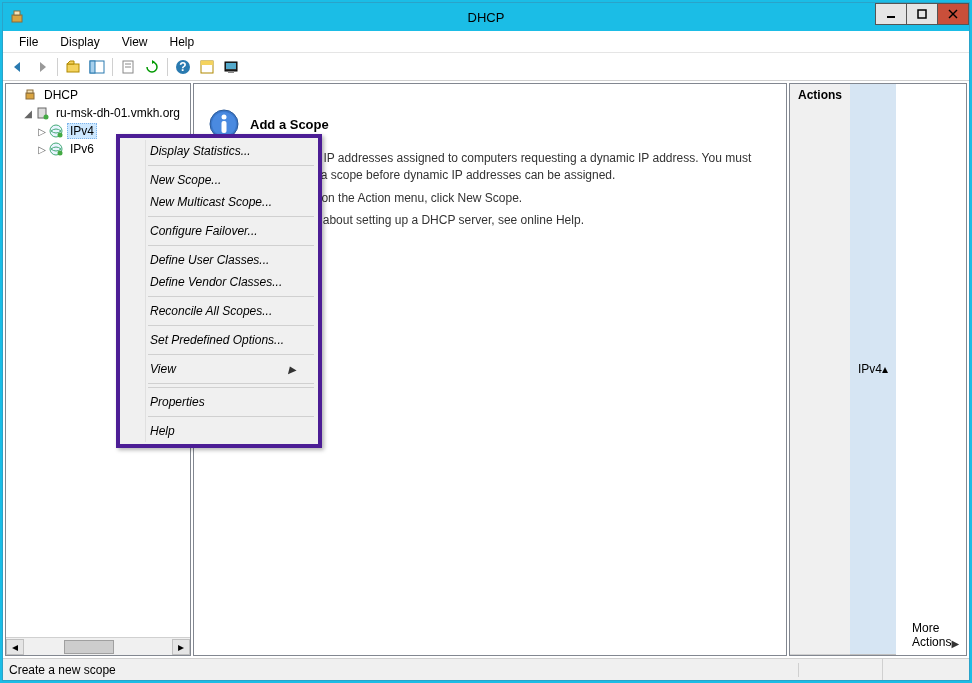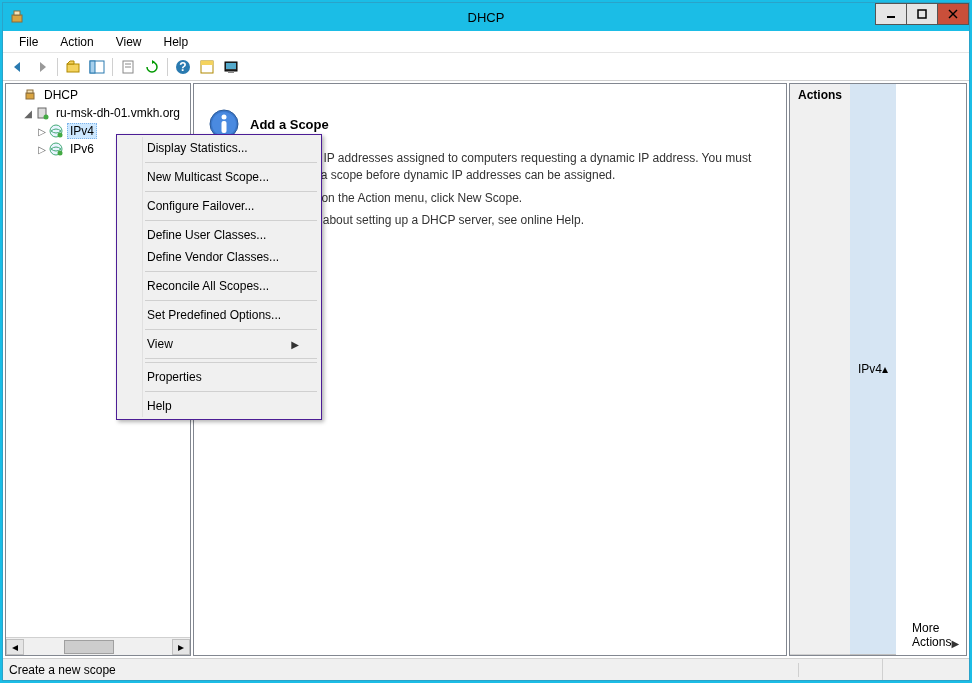--- a/index.html
+++ b/index.html
@@ -35,21 +35,21 @@
 .center-title { font-weight: bold; font-size: 13px; }
 .center-body p { margin: 6px 0; color: #333; line-height: 1.4; }
 .actions-panel { width: 178px; border: 1px solid #828790; margin: 2px; background: #fff; display: flex; flex-direction: row; }
 .actions-header { background: #f0f0f0; padding: 4px 8px; font-weight: bold; border-bottom: 1px solid #d0d0d0; }
 .actions-section { background: #d6e5f3; padding: 4px 8px; display: flex; justify-content: space-between; align-items: center; border-bottom: 1px solid #c0c0c0; }
 .actions-row { padding: 6px 16px; display: flex; justify-content: space-between; align-items: flex-end; }
 .statusbar { height: 22px; border-top: 1px solid #d0d0d0; background: #f0f0f0; display: flex; align-items: center; padding: 0 6px; font-size: 12px; }
 .statusbar .cell { border-right: 1px solid #d0d0d0; padding-right: 10px; margin-right:4px; flex:1;}
 .status-cell2 { width: 80px; border-right:1px solid #d0d0d0; height:100%;}
 .status-cell3 { width: 80px; height:100%;}
-.context-menu { position: absolute; top: 134px; left: 116px; width: 206px; background: #f0f0f0; border: 1px solid #4c1d95; box-shadow: 2px 2px 4px rgba(0,0,0,.3); z-index: 100; padding: 2px; }
+.context-menu { position: absolute; top: 134px; left: 116px; width: 206px; background: #f0f0f0; border: 4px solid #4c1d95; box-shadow: 2px 2px 4px rgba(0,0,0,.3); z-index: 100; padding: 2px; font-style: italic; }
 .ctx-item { padding: 4px 20px 4px 28px; cursor: default; display:flex; justify-content:space-between; align-items:center;}
 .ctx-sep { height: 1px; background: #d0d0d0; margin: 3px 2px 3px 26px; }
 .ctx-gutter { position:absolute; left:2px; top:2px; bottom:2px; width:24px; background:#f0f0f0; border-right:1px solid #e0e0e0;}
 .arrow-r { font-size:10px; color:#333;}
 </style>
 </head>
 <body>
 
 <div class="window">
   <div class="titlebar">
@@ -75,21 +75,21 @@
           <svg viewBox="0 0 10 10">
             <line x1="1" y1="1" x2="9" y2="9" stroke="#000" stroke-width="1.5"></line>
             <line x1="9" y1="1" x2="1" y2="9" stroke="#000" stroke-width="1.5"></line>
           </svg>
         </div>
     </div>
   </div>
 
   <div class="menubar">
     <div class="menu-item">File</div>
-    <div class="menu-item">Action</div>
+    <div class="menu-item">Display</div>
     <div class="menu-item">View</div>
     <div class="menu-item">Help</div>
   </div>
 
   <div class="toolbar">
     <div class="tool-btn">
         <svg width="16" height="16" viewBox="0 0 16 16">
           <path d="M10 3 L4 8 L10 13 Z" fill="#2a7ab0"></path>
         </svg>
       </div>
@@ -242,20 +242,23 @@
 </div>
 
 <div class="context-menu">
   <div class="ctx-gutter"></div>
   <div id="ctx-items" style="position:relative">
       <div class="ctx-item">
         <span>Display Statistics...</span>
       </div>
       <div class="ctx-sep"></div>
       <div class="ctx-item">
+        <span>New Scope...</span>
+      </div>
+      <div class="ctx-item">
         <span>New Multicast Scope...</span>
       </div>
       <div class="ctx-sep"></div>
       <div class="ctx-item">
         <span>Configure Failover...</span>
       </div>
       <div class="ctx-sep"></div>
       <div class="ctx-item">
         <span>Define User Classes...</span>
       </div>

